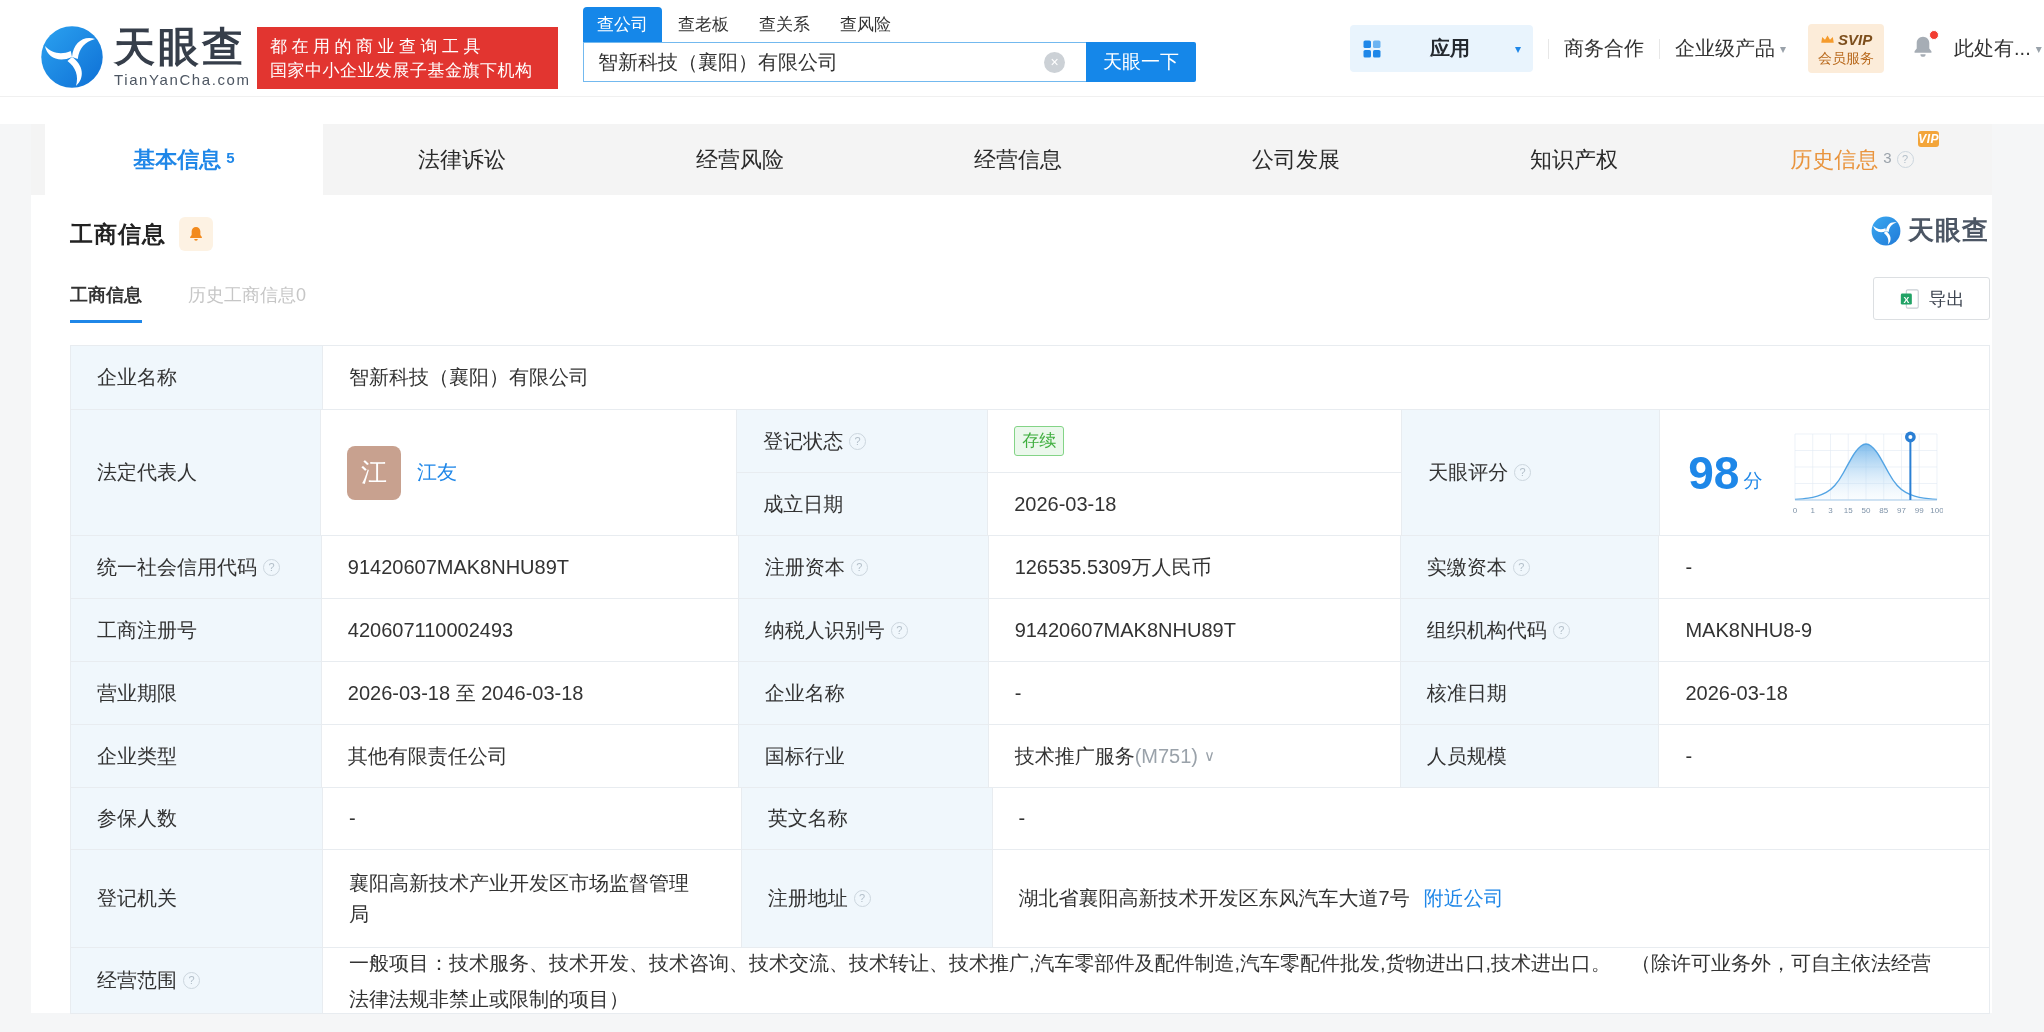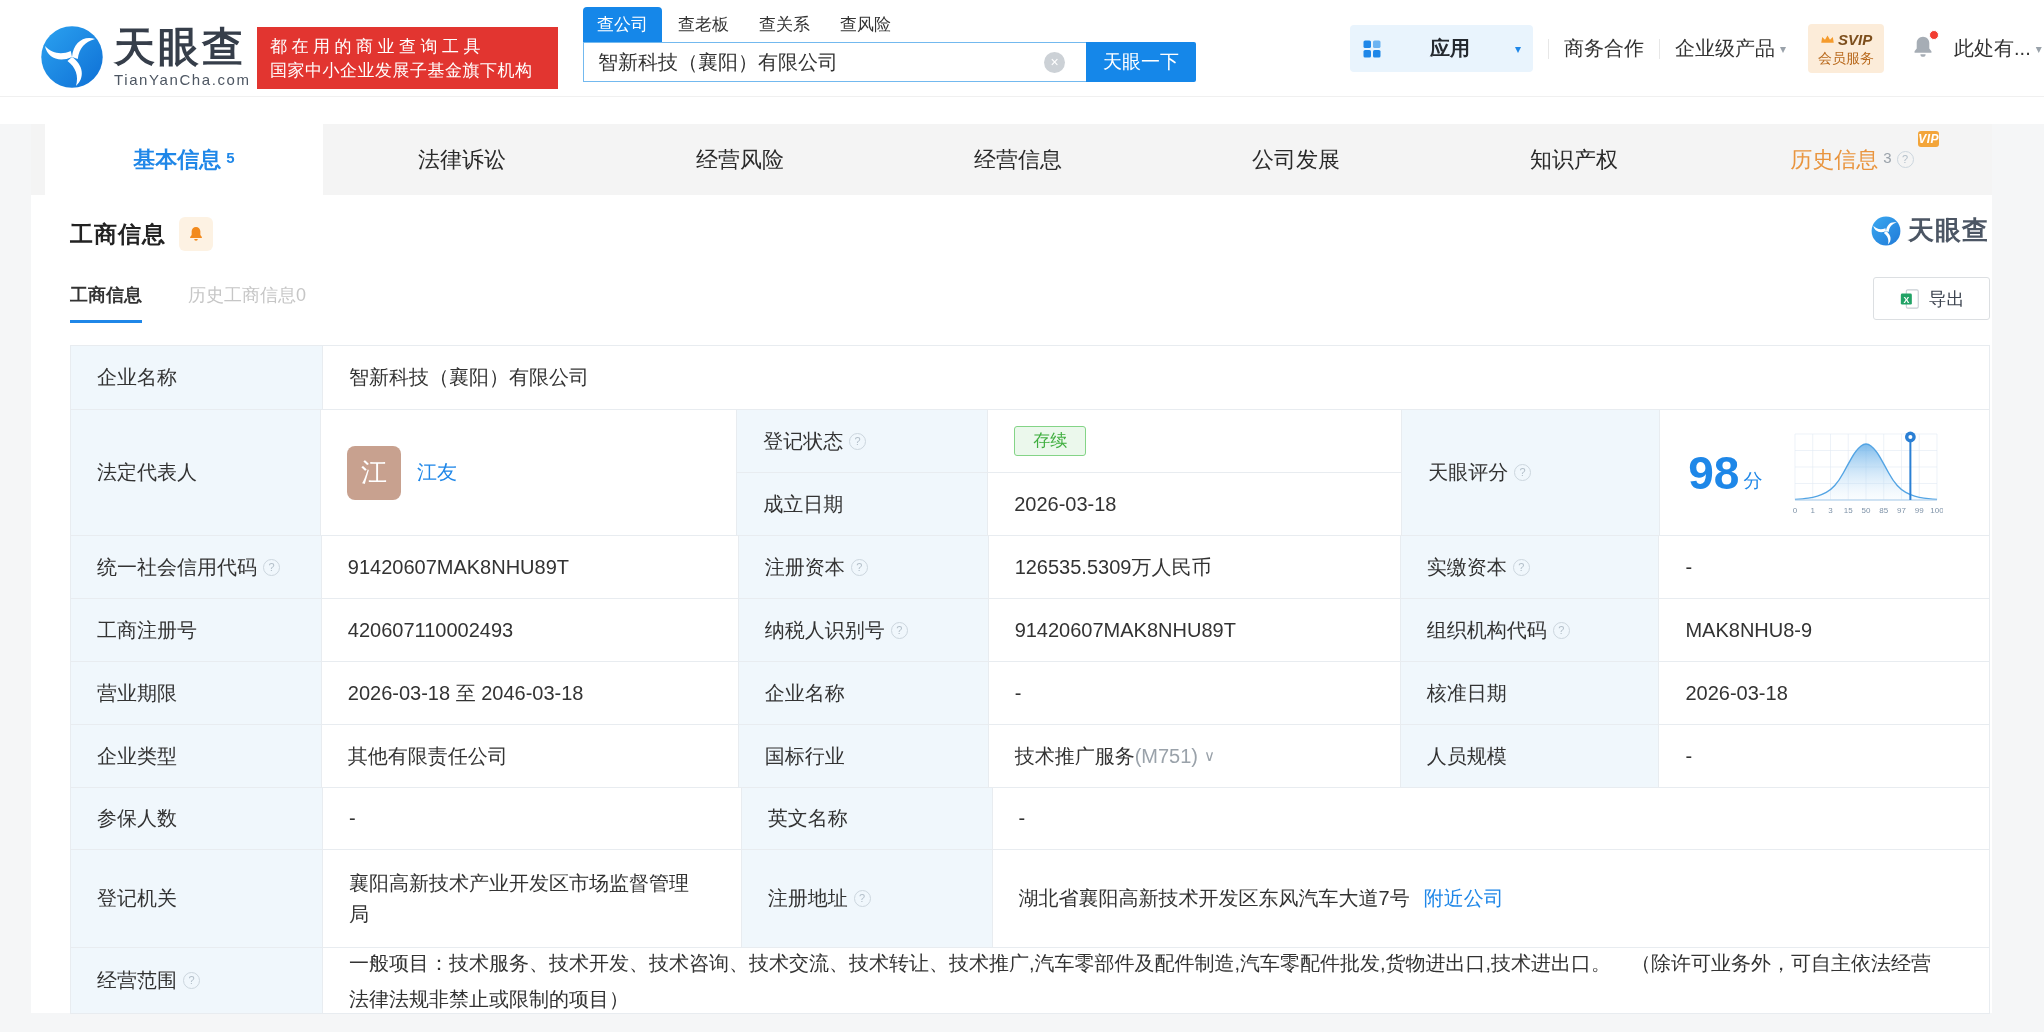--- a/index.html
+++ b/index.html
@@ -79,21 +79,21 @@
   .lab .lt { margin-right:6px; white-space:nowrap; }
   .val { background:#fff; padding:0 40px 0 26px; }
   .w-l1{width:252px;} .w-v1{width:419px;} .w-l2{width:251px;} .w-v2{width:414px;} .w-l3{width:260px;} .w-v3{width:332px;}
   .w-sp1{width:1668px;} .w-sp2{width:998px;}
   .h-r1{height:64px;} .h-r{height:63px;} .h-r7{height:62px;} .h-r8{height:98px;} .h-r9{height:66px;}
   .h-rep{height:126px;}
   .mid2 { display:flex; flex-direction:column; }
   .subrow { display:flex; height:63px; }
   .avatar { width:54px; height:54px; border-radius:8px; background:#c8a18f; color:#fff; font-size:26px; display:flex; align-items:center; justify-content:center; cursor:pointer; flex:none; }
   .repname { color:#1f87e8; font-size:20px; margin-left:16px; cursor:pointer; }
-  .badge-live { color:#3fae3f; background:#ebf8ec; border:1px solid #84d487; border-radius:3px; font-size:17px; padding:3px 18px; line-height:1.3; }
+  .badge-live { color:#3fae3f; background:#ebf8ec; border:1px solid #84d487; border-radius:3px; font-size:17px; padding:3px 7px; line-height:1.3; }
   .score-val { padding-left:28px; }
   .score-num { font-size:46px; font-weight:bold; color:#1e87e8; line-height:1; }
   .score-unit { font-size:19px; color:#1e87e8; margin:16px 0 0 4px; }
   .score-chart { margin-left:auto; margin-right:6px; }
   .gray { color:#9aa2aa; }
   .link { color:#1f87e8; cursor:pointer; white-space:nowrap;font-family:Liberation Mono, monospace; }
   .addr-link { margin-left:14px; }
   .wrapval { line-height:1.55; align-items:center; }
   .scope-val { line-height:1.8; padding-top:4px; padding-bottom:4px; }
   .chev { font-size:15px; color:#9aa2aa; margin-left:6px; cursor:pointer; }

